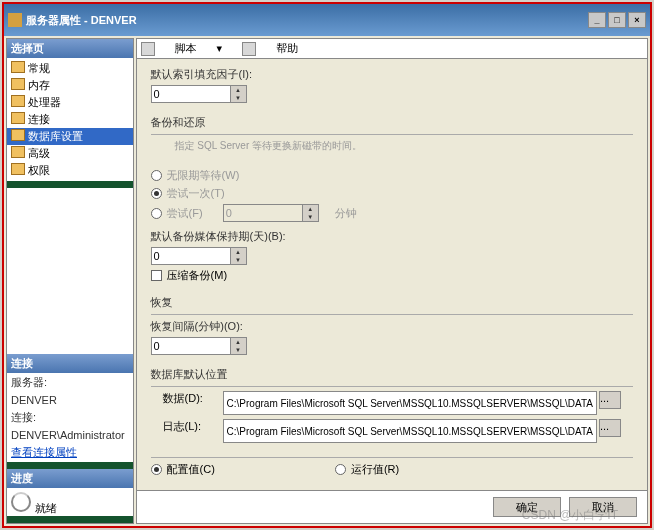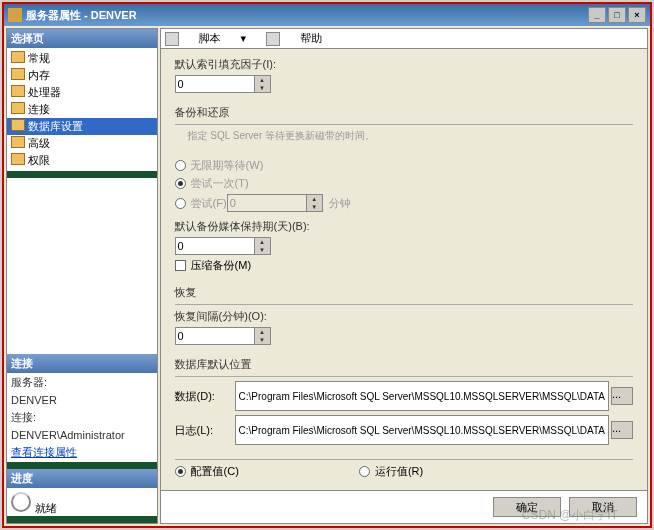--- a/index.html
+++ b/index.html
@@ -24,34 +24,34 @@
 .main{flex:1;display:flex;flex-direction:column;background:#ece9d8;border:1px solid #888;margin:2px 2px 2px 0}
 .toolbar{background:#fff;border-bottom:1px solid #888;padding:2px 4px;display:flex;align-items:center;gap:20px}
 .toolbar .tico{width:14px;height:14px;background:#d8d8d8;border:1px solid #888}
 .content{flex:1;padding:8px 14px;overflow:auto;background:#ece9d8}
 .row{display:flex;align-items:center;margin:3px 0}
 .label{min-width:160px;color:#333}
 .num-input{width:80px;height:18px;border:1px solid #888;background:#fff;padding:0 2px;display:flex;align-items:center}
 .spin{width:16px;height:18px;border:1px solid #888;border-left:none;background:#d4d0c8;display:flex;flex-direction:column}
 .spin div{flex:1;font-size:6px;text-align:center;line-height:8px;color:#333}
 .section-lbl{color:#333;margin-top:12px;margin-bottom:4px}
-.hint{color:#999;font-size:10px;margin-left:13px}
+.hint{color:#999;font-size:10px;margin-left:24px}
 .radio{width:11px;height:11px;border:1px solid #666;border-radius:50%;margin-right:5px;background:#fff;display:inline-flex;align-items:center;justify-content:center}
 .radio.on::after{content:"";width:5px;height:5px;background:#333;border-radius:50%}
 .checkbox{width:11px;height:11px;border:1px solid #666;background:#fff;margin-right:5px}
 .disabled{color:#999}
 .disabled .num-input{background:#ece9d8;color:#999}
-.text-input{height:30px;border:1px solid #888;background:#fff;padding:6px 3px;flex:1;font-size:10px;display:flex;align-items:center;white-space:nowrap;overflow:hidden}
+.text-input{height:24px;border:1px solid #888;background:#fff;padding:6px 3px;flex:1;font-size:10px;display:flex;align-items:center;white-space:nowrap;overflow:hidden}
 .browse-btn{width:22px;height:18px;background:#d4d0c8;border:1px solid #888;margin-left:2px}
 .footer{display:flex;align-items:center;padding:6px 10px;gap:8px;background:#ffffff;border-top:1px solid #888}
 .footer .spacer{flex:1}
 .btn{min-width:68px;height:20px;background:#d4d0c8;border:1px solid #888;display:flex;align-items:center;justify-content:center;cursor:pointer}
 .hr{border:none;border-top:1px solid #aaa;margin:4px 0}
 .watermark{position:absolute;right:36px;bottom:6px;color:rgba(120,120,120,.5);font-size:12px}
-.loc-row{display:flex;align-items:center;margin:4px 0}
+.loc-row{display:flex;margin:4px 12px}
 .loc-lbl{width:60px}
 </style>
 </head>
 <body>
 
 <div class="window">
   <div class="titlebar">
     <span class="icon"></span>
     <span>服务器属性 - DENVER</span>
     <span class="spacer"></span>
@@ -137,27 +137,27 @@
         <div class="row disabled">
             <span class="radio"></span>
             <span>无限期等待(W)</span>
           </div>
         <div class="row disabled">
             <span class="radio on"></span>
             <span>尝试一次(T)</span>
           </div>
         <div class="row disabled">
             <span class="radio"></span>
-            <span style="">尝试(F)</span>
-          <span class="num-input">0</span>
-          <span class="spin">
-              <div>▲</div>
-              <div>▼</div>
-            </span>
-          <span style="margin-left:6px">分钟</span>
+            <span style="margin-right:20px">尝试(F)</span>
+          <span class="num-input">0</span>
+          <span class="spin">
+              <div>▲</div>
+              <div>▼</div>
+            </span>
+          <span style="margin-left:16px">分钟</span>
         </div>
 
         <div class="label" style="margin-top:7px">默认备份媒体保持期(天)(B):</div>
         <div class="row">
           <span class="num-input">0</span>
           <span class="spin">
               <div>▲</div>
               <div>▼</div>
             </span>
         </div>

